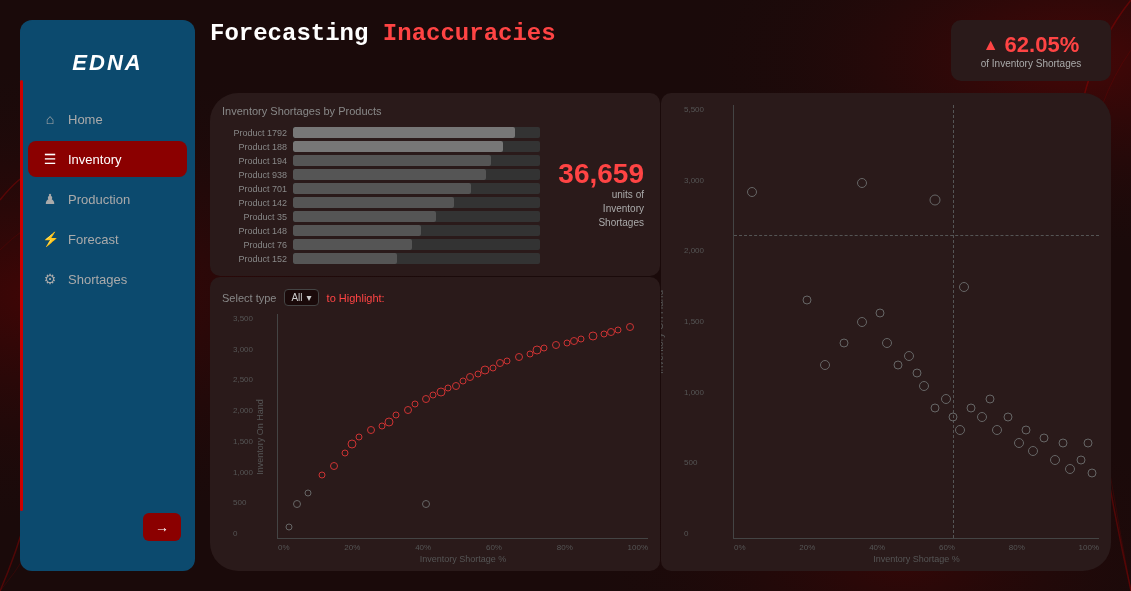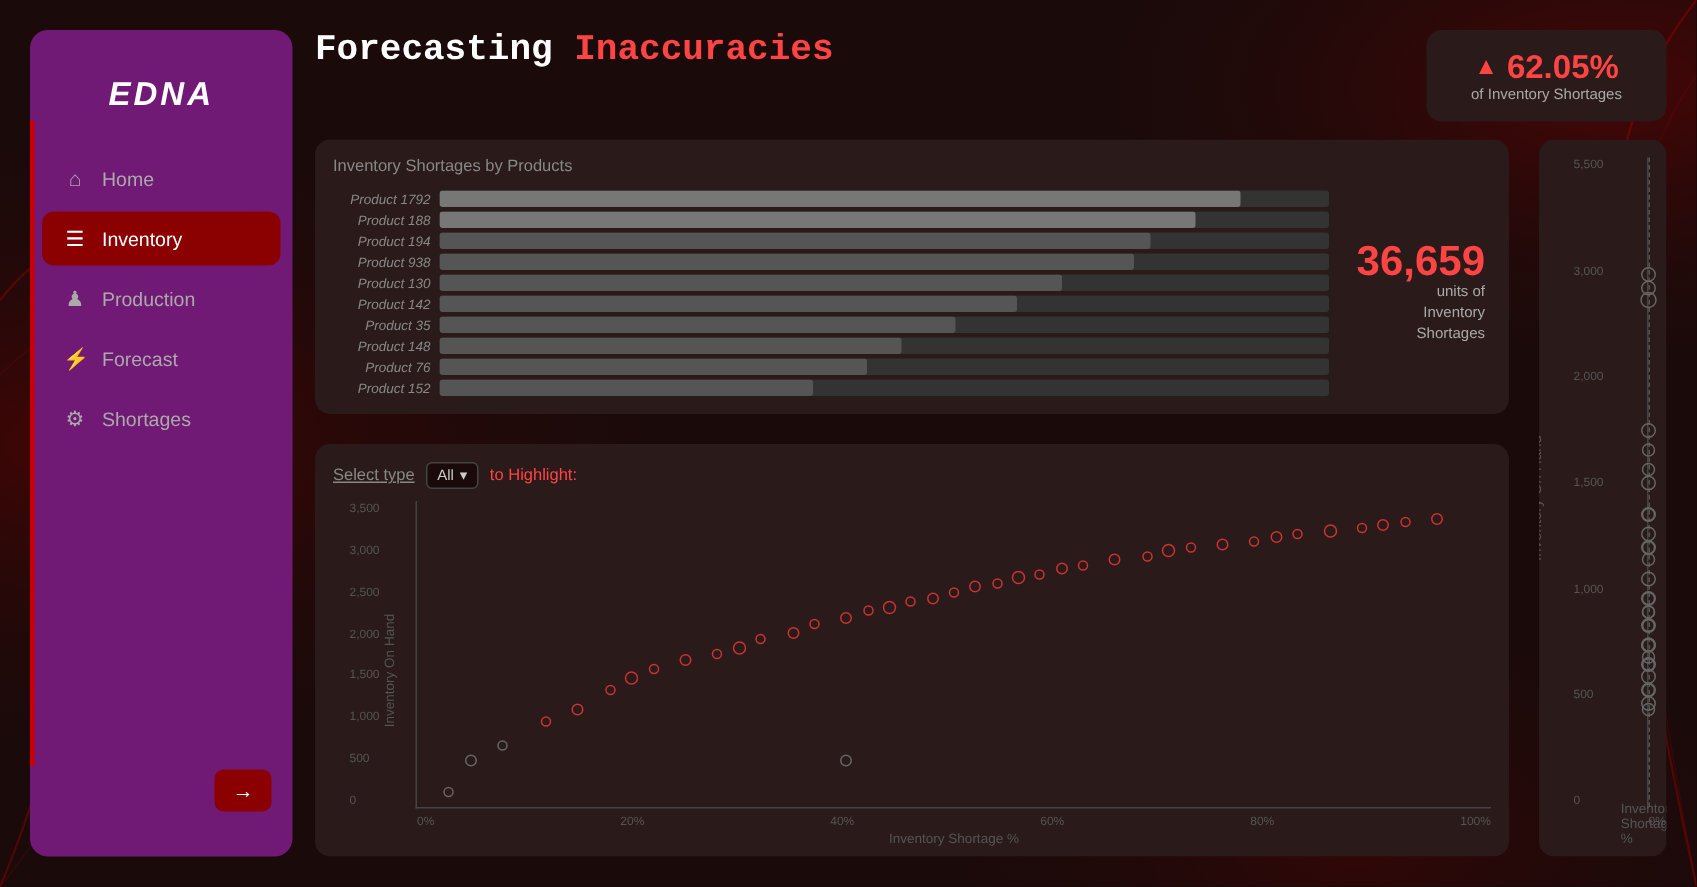--- a/index.html
+++ b/index.html
@@ -18,21 +18,21 @@
       pointer-events: none;
       z-index: 0;
     }
     
     .sidebar {
       position: absolute;
       left: 20px;
       top: 20px;
       bottom: 20px;
       width: 175px;
-      background: #701a75;
+      background: #0c4a6e;
       border-radius: 12px;
       display: flex;
       flex-direction: column;
       padding: 20px 0;
       z-index: 10;
     }
     .sidebar-logo {
       text-align: center;
       font-size: 22px;
       font-style: italic;
@@ -147,24 +147,25 @@
     }
     .kpi-label {
       font-size: 10px;
       color: #aaa;
       text-align: center;
     }
     
     .content-grid {
       flex: 1;
       display: grid;
-      grid-template-columns: 1fr;
+      grid-template-columns: 1fr 1fr;
       grid-template-rows: auto 1fr;
-      gap: 20px;
+      gap: 1px;
       overflow: hidden;
+      border-radius: 28px;
     }
     .panel {
       background: #2a1a1a;
       border-radius: 10px;
       padding: 12px;
       overflow: hidden;
       position: relative;
     }
     .panel-title {
       font-size: 11px;
@@ -194,21 +195,20 @@
       display: flex;
       align-items: center;
       gap: 6px;
     }
     .bar-label {
       font-size: 9px;
       color: #888;
       width: 65px;
       text-align: right;
       flex-shrink: 0;
-      font-style: italic;
     }
     .bar-track {
       flex: 1;
       height: 11px;
       background: #333;
       border-radius: 2px;
       overflow: hidden;
     }
     .bar-fill {
       height: 100%;
@@ -254,21 +254,20 @@
     .scatter-header {
       display: flex;
       align-items: center;
       gap: 8px;
       margin-bottom: 8px;
       flex-wrap: wrap;
     }
     .scatter-header-label {
       font-size: 11px;
       color: #888;
-      text-decoration: underline;
     }
     .select-dropdown {
       background: #1a0a0a;
       border: 1px solid #444;
       border-radius: 4px;
       color: #ccc;
       font-size: 10px;
       padding: 2px 6px;
       cursor: pointer;
       display: flex;
@@ -453,23 +452,23 @@
       <div class="bar-fill" style="width:80%"></div>
     </div>
   </div>
             <div class="bar-row">
     <span class="bar-label">Product 938</span>
     <div class="bar-track">
       <div class="bar-fill" style="width:78%"></div>
     </div>
   </div>
             <div class="bar-row">
-    <span class="bar-label">Product 130</span>
-    <div class="bar-track">
-      <div class="bar-fill" style="width:70%"></div>
+    <span class="bar-label">Product 701</span>
+    <div class="bar-track">
+      <div class="bar-fill" style="width:72%"></div>
     </div>
   </div>
             <div class="bar-row">
     <span class="bar-label">Product 142</span>
     <div class="bar-track">
       <div class="bar-fill" style="width:65%"></div>
     </div>
   </div>
             <div class="bar-row">
     <span class="bar-label">Product 35</span>

